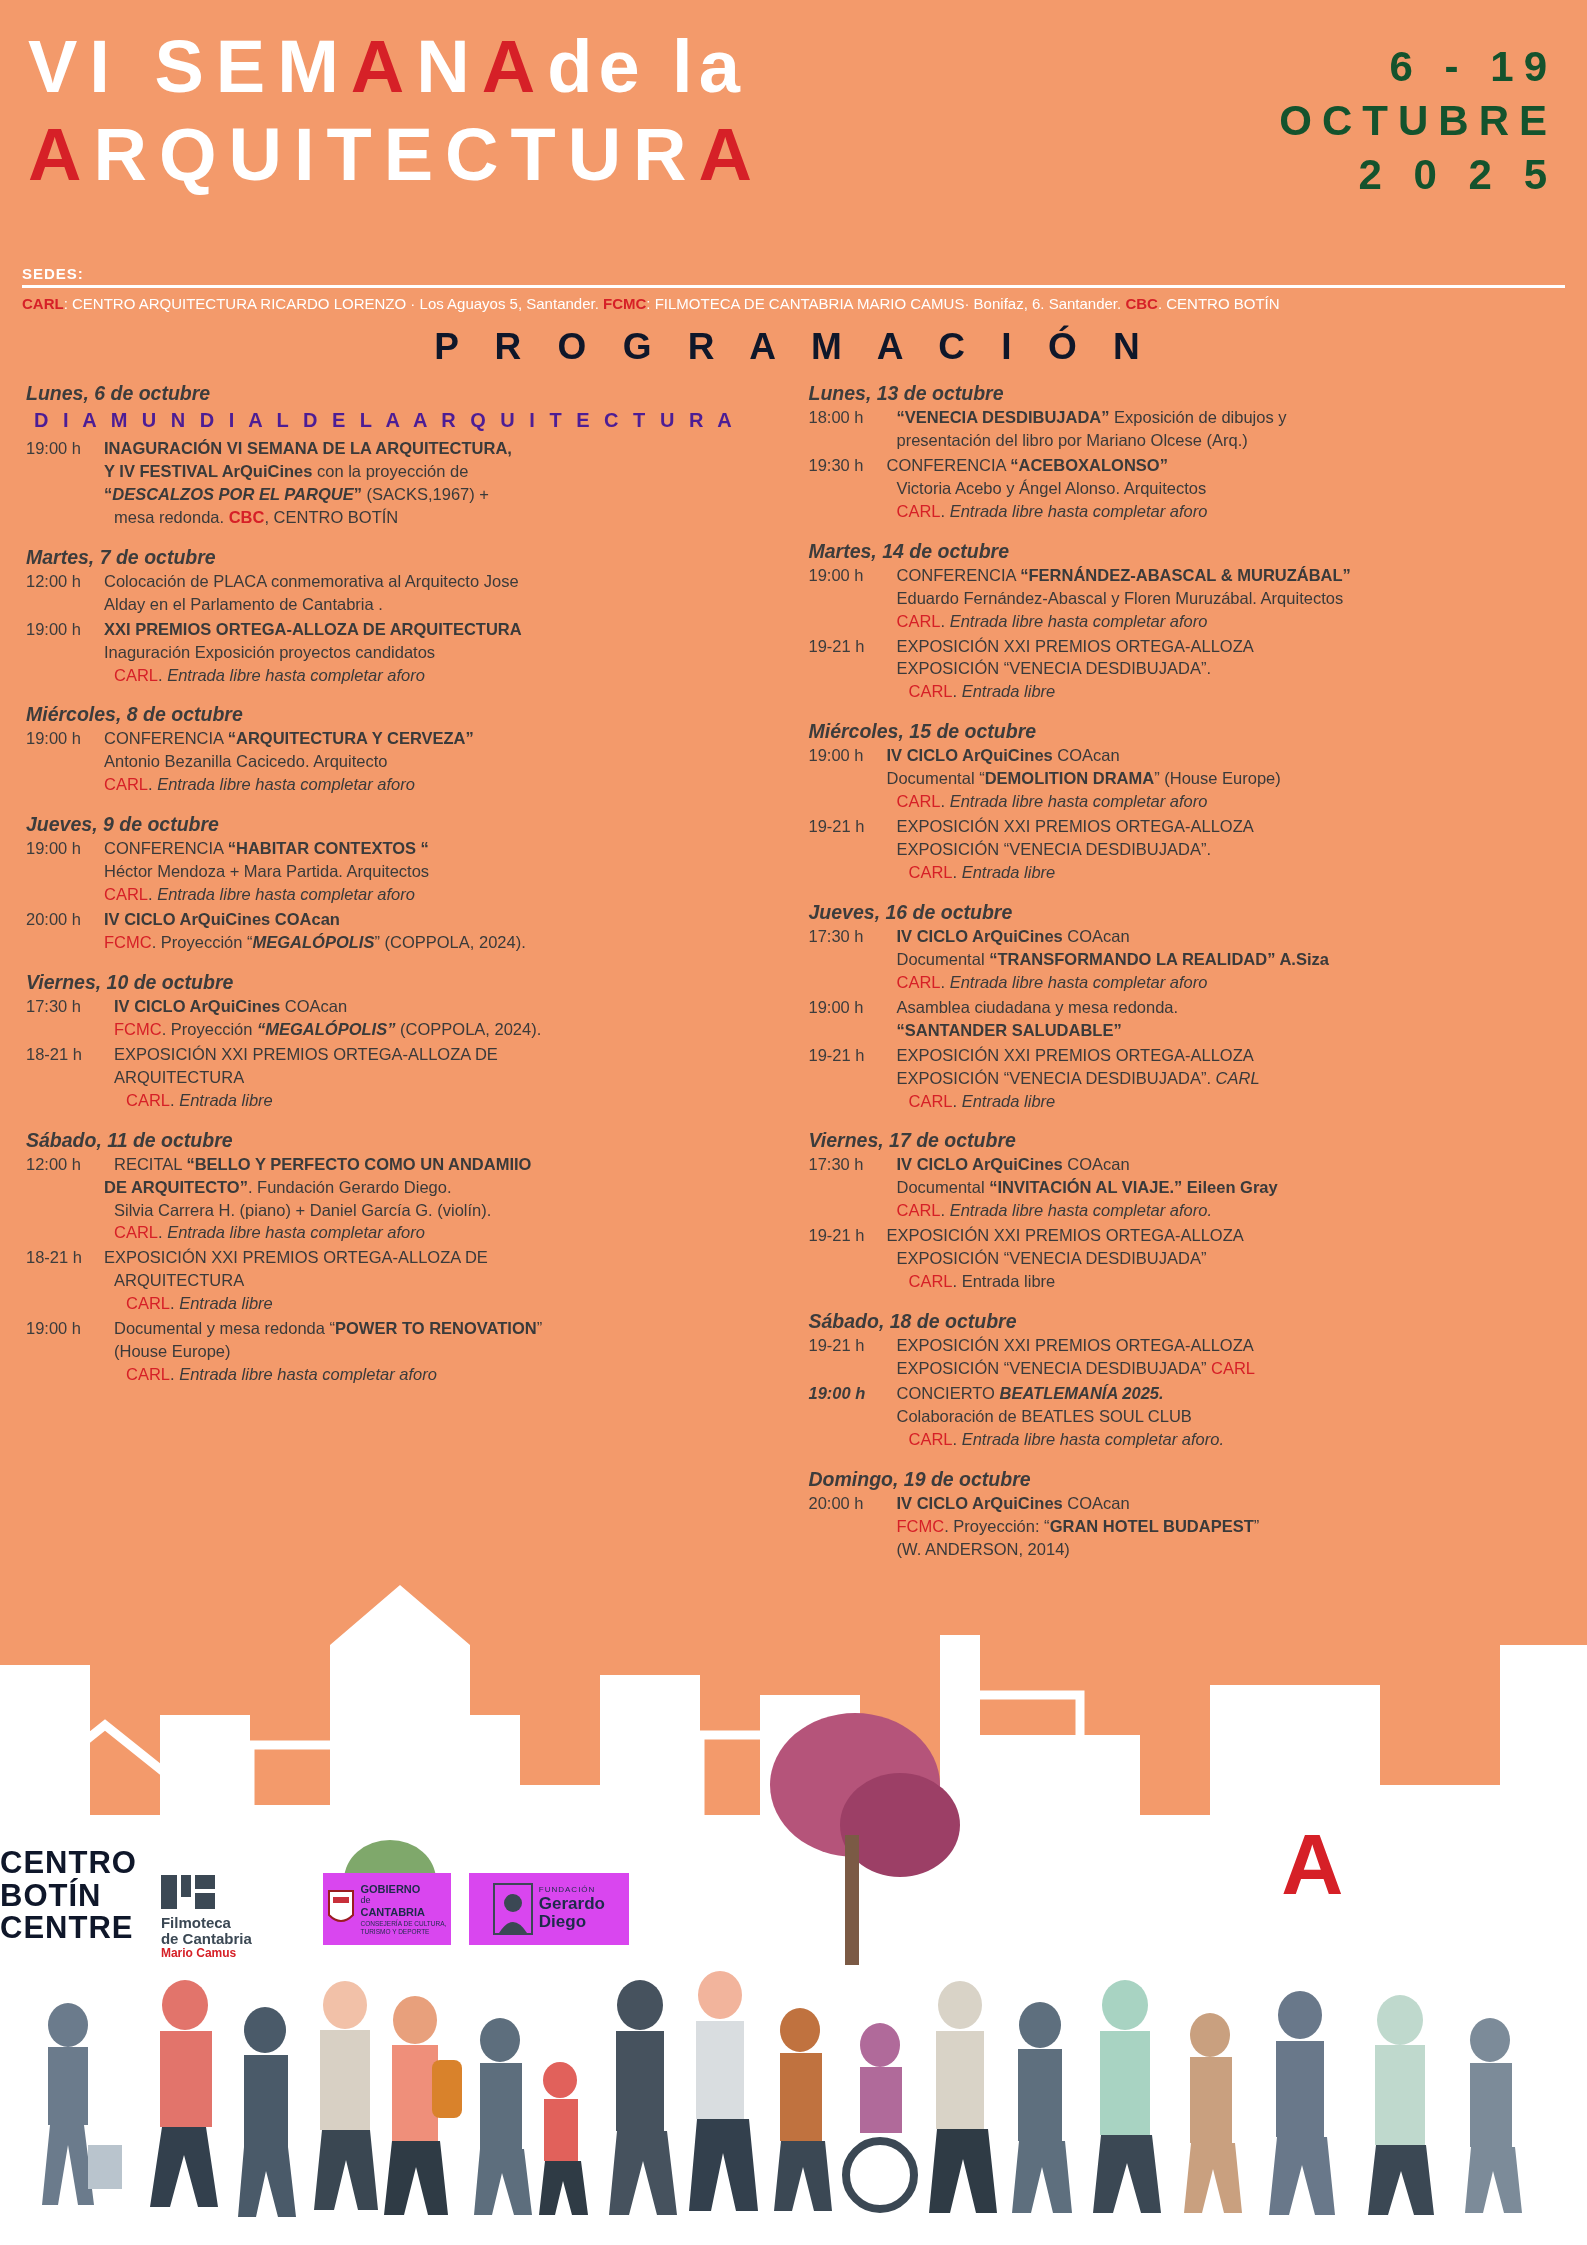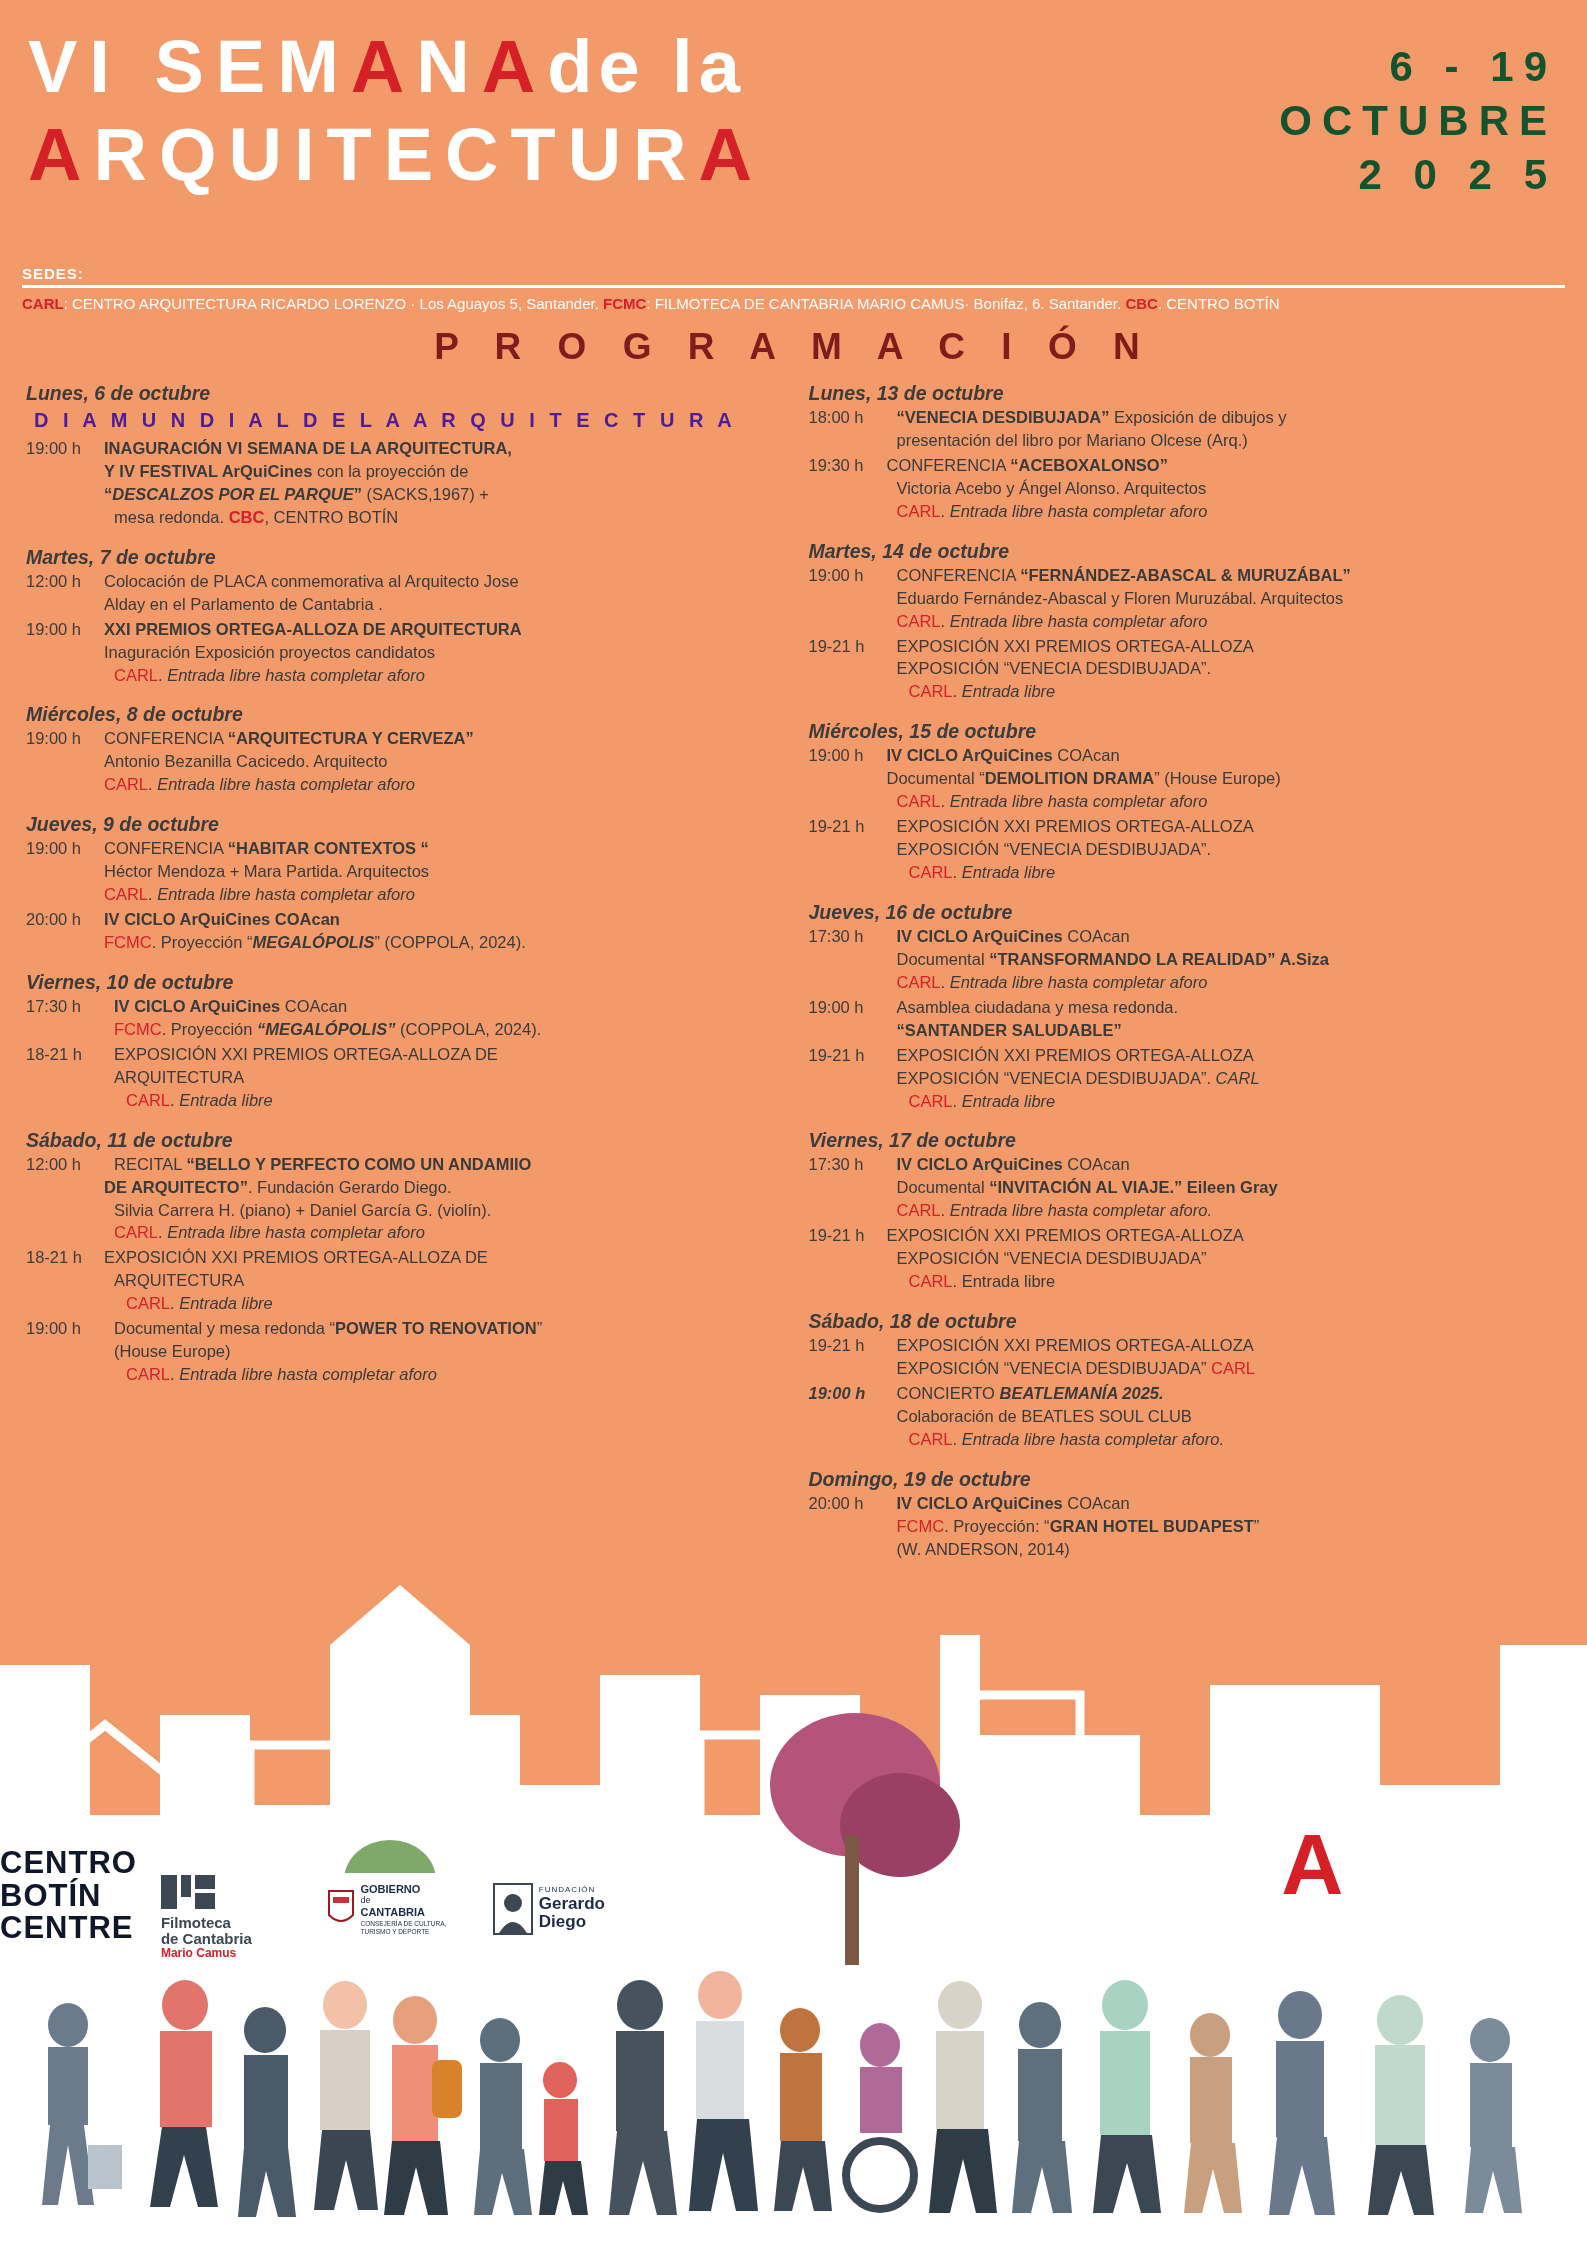--- a/index.html
+++ b/index.html
@@ -23,42 +23,42 @@
   .lower { text-transform:none; letter-spacing:6px; }
   .dates { position:absolute; right:30px; top:40px; text-align:right; color:#14532d; font-weight:bold; letter-spacing:10px; }
   .dates div { font-size:42px; line-height:1.28; }
   
   .sedes-wrap { position:relative; margin:0 22px; }
   .sedes-label { font-size:15px; font-weight:bold; color:#ffffff; letter-spacing:1px; }
   .sedes-rule { height:3px; background:#ffffff; margin-top:3px; margin-bottom:7px; }
   .sedes-text { font-size:15px; color:#ffffff; }
   .sedes-text b { color:#D62027; }
   
-  .prog { text-align:center; color:#7f1d1d; font-weight:bold; font-size:37px; letter-spacing:13px; margin-top:14px; }
+  .prog { text-align:center; color:#0f172a; font-weight:bold; font-size:37px; letter-spacing:13px; margin-top:14px; }
   
   .cols { display:flex; margin-top:14px; padding:0 26px; gap:30px; position:relative; z-index:5; }
   .col { width:50%; }
   .day { margin-bottom:16px; }
   .day-title { font-size:19.5px; font-weight:bold; font-style:italic; color:#3c3c3c; margin-bottom:2px; }
   .day-sub { font-size:20px; font-weight:bold; letter-spacing:4.5px; color:#4c1d95; margin:4px 0 6px 8px; }
   .ev { display:flex; font-size:16.5px; line-height:1.33; margin-bottom:2px; }
   .ev .time { flex:0 0 78px; color:#3c3c3c; }
   .ev .time.ital { font-style:italic; font-weight:bold; }
   .ev .body { flex:1; }
   .ev .body div { margin-bottom:1px; }
   b { font-weight:bold; }
   i { font-style:italic; }
   .carl { color:#D62027; }
   .ind { margin-left:10px; }
   .ind2 { margin-left:22px; }
 
   
   .bottom { position:absolute; left:0; bottom:0; width:100%; height:760px; pointer-events:none; }
   .logos { position:absolute; left:0; bottom:300px; display:flex; align-items:flex-end; gap:18px; z-index:6; }
-  .logo-box { background:#ffffff; display:flex; align-items:center; justify-content:center; }
+  .logo-box { background:#d946ef; display:flex; align-items:center; justify-content:center; }
   .cb-logo { color:#0f172a; font-weight:bold; font-size:31px; line-height:1.05; letter-spacing:1px; }
   .fc-logo { width:150px; height:74px; padding:4px 6px; display:block; }
   .gob-logo { width:128px; height:72px; padding:4px; }
   .fgd-logo { width:160px; height:72px; padding:4px; }
   .coacan { position:absolute; right:40px; bottom:310px; z-index:6; text-align:left; }
   .coacan .big { font-size:86px; font-weight:bold; color:#ffffff; letter-spacing:-1px; line-height:0.95; }
   .coacan .big .a { color:#D62027; }
   .coacan .sub { font-size:20px; color:#ffffff; letter-spacing:0.6px; margin-top:6px; }
 </style>
 </head>

